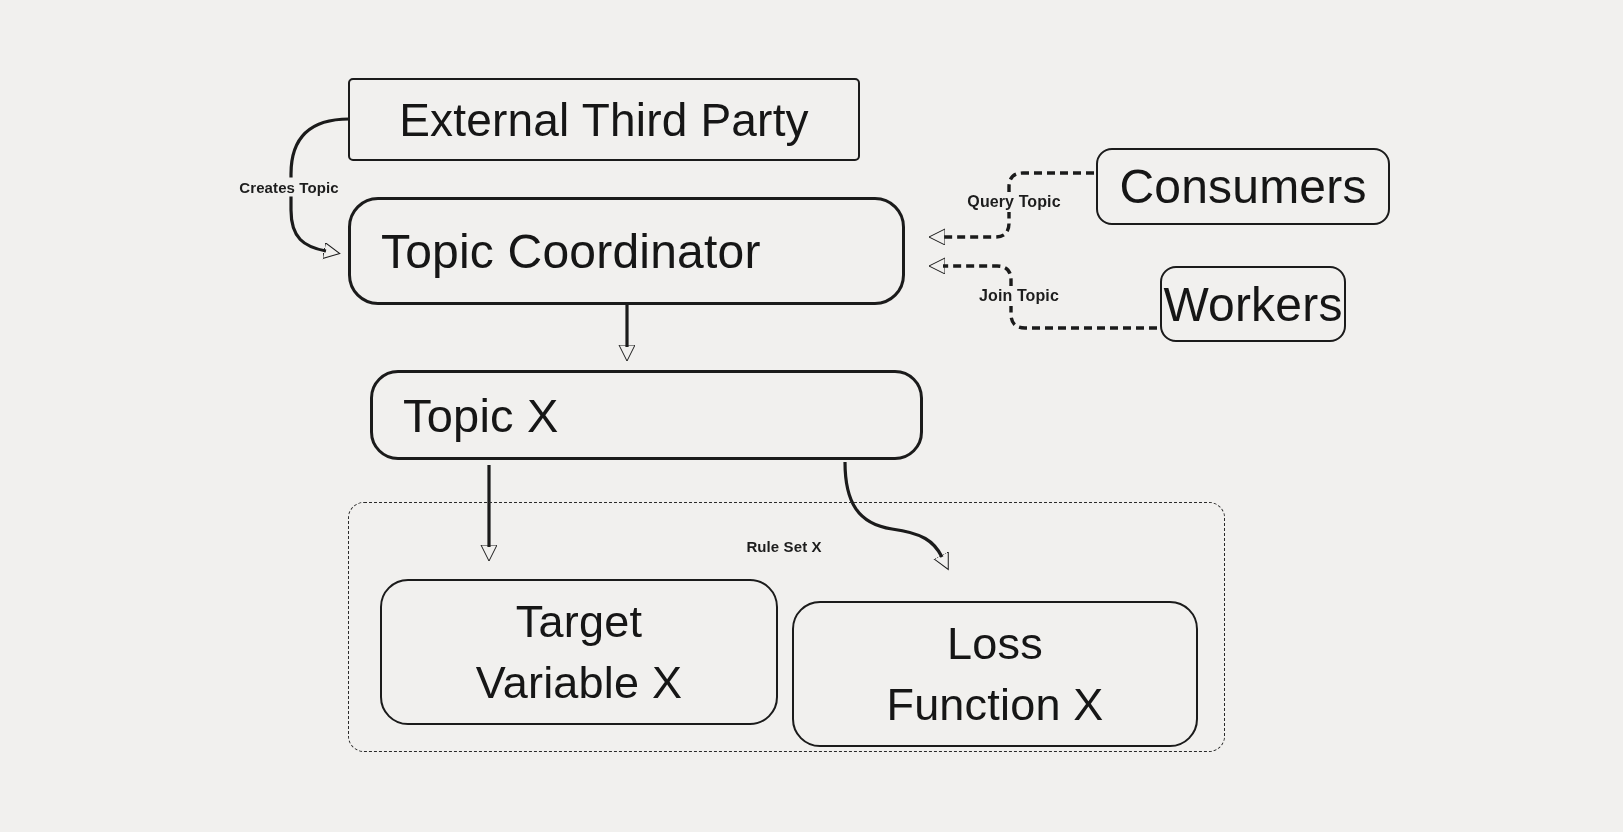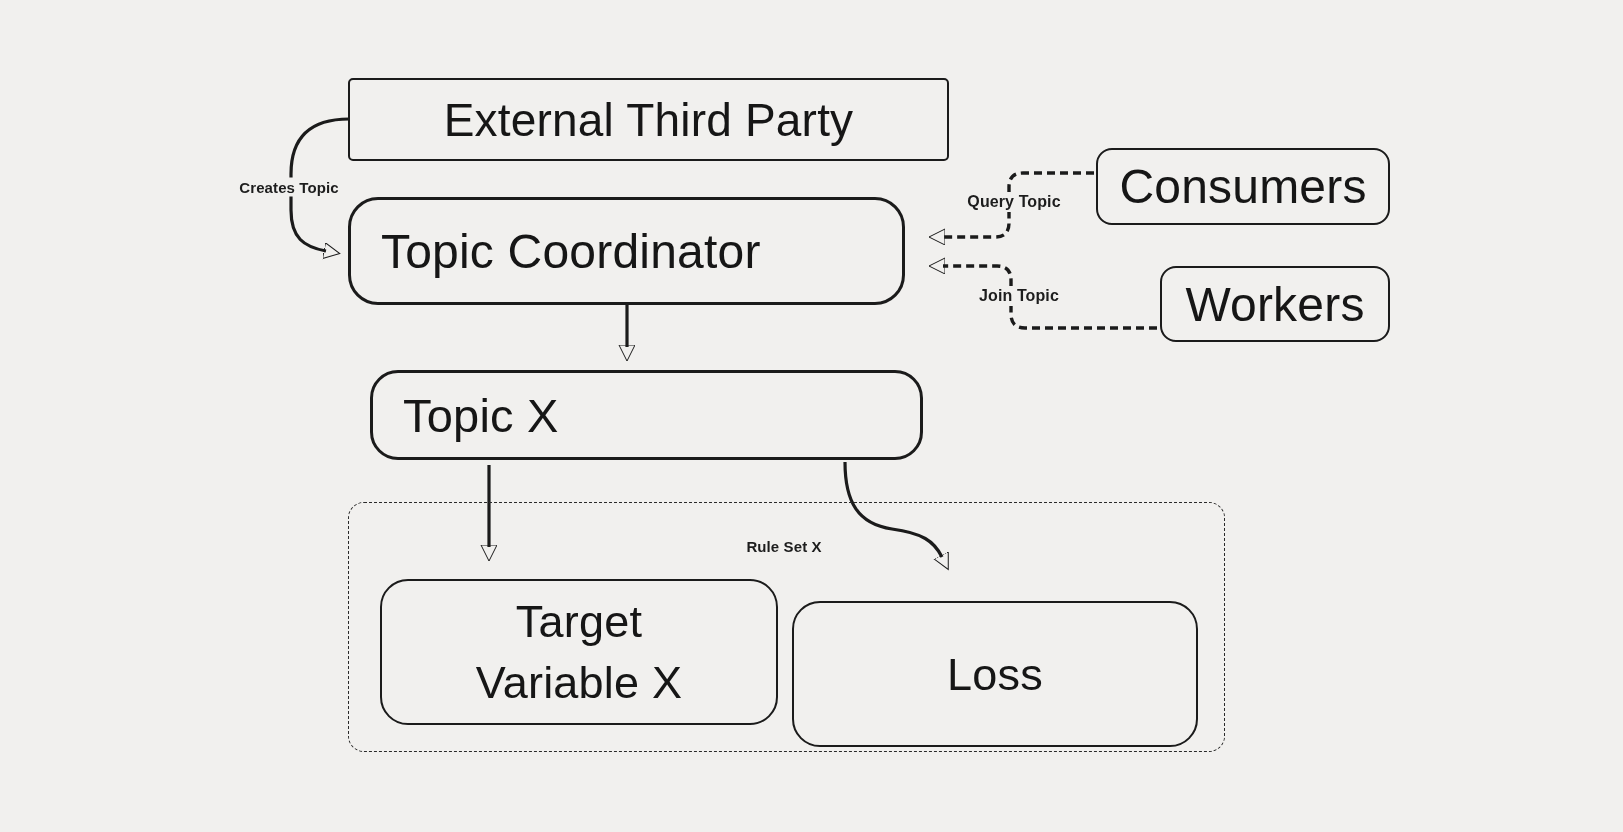--- a/index.html
+++ b/index.html
@@ -24,36 +24,36 @@
     justify-content:center;
     font-weight:500;
     letter-spacing:0.2px;
     color:#161616;
     background:var(--bg);
   }
   .node.left-align{justify-content:flex-start;padding-left:30px;text-align:center;}
   .node.two-line{flex-direction:column;line-height:55px;gap:6px;}
 
   .external{
-    left:348px;top:78px;width:601px;height:83px;
+    left:348px;top:78px;width:512px;height:83px;
     border:2px solid var(--ink);border-radius:5px;
     font-size:46px;
   }
   .coordinator{
     left:348px;top:197px;width:557px;height:108px;
     border:3.5px solid var(--ink);border-radius:30px;
     font-size:48px;
   }
   .consumers{
     left:1096px;top:148px;width:294px;height:77px;
     border:2.5px solid var(--ink);border-radius:16px;
     font-size:48px;
   }
   .workers{
-    left:1160px;top:266px;width:230px;height:76px;
+    left:1160px;top:266px;width:186px;height:76px;
     border:2.5px solid var(--ink);border-radius:16px;
     font-size:48px;
   }
   .topicx{
     left:370px;top:370px;width:553px;height:90px;
     border:3.5px solid var(--ink);border-radius:28px;
     font-size:47px;
   }
   .rulesetbox{
     left:348px;top:502px;width:877px;height:250px;
@@ -131,20 +131,21 @@
     <span>Topic X</span>
   </div>
 
   <div class="node target two-line">
     <span>Target</span>
     <span>Variable X</span>
   </div>
 
   <div class="node loss two-line">
     <span>Loss</span>
+    <span>Function X</span>
   </div>
 
   <div class="edge-label lbl-creates">Creates Topic</div>
   <div class="edge-label lbl-query">Query Topic</div>
   <div class="edge-label lbl-join">Join Topic</div>
   <div class="edge-label lbl-ruleset">Rule Set X</div>
 
 </div>
 
 </body></html>

